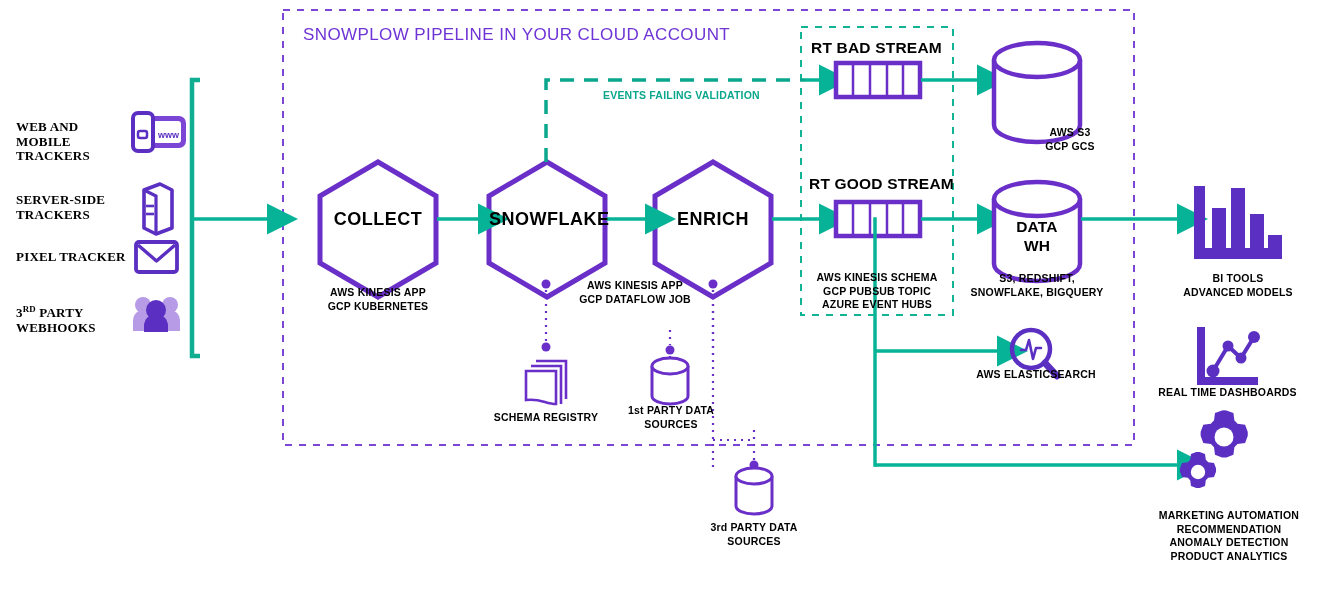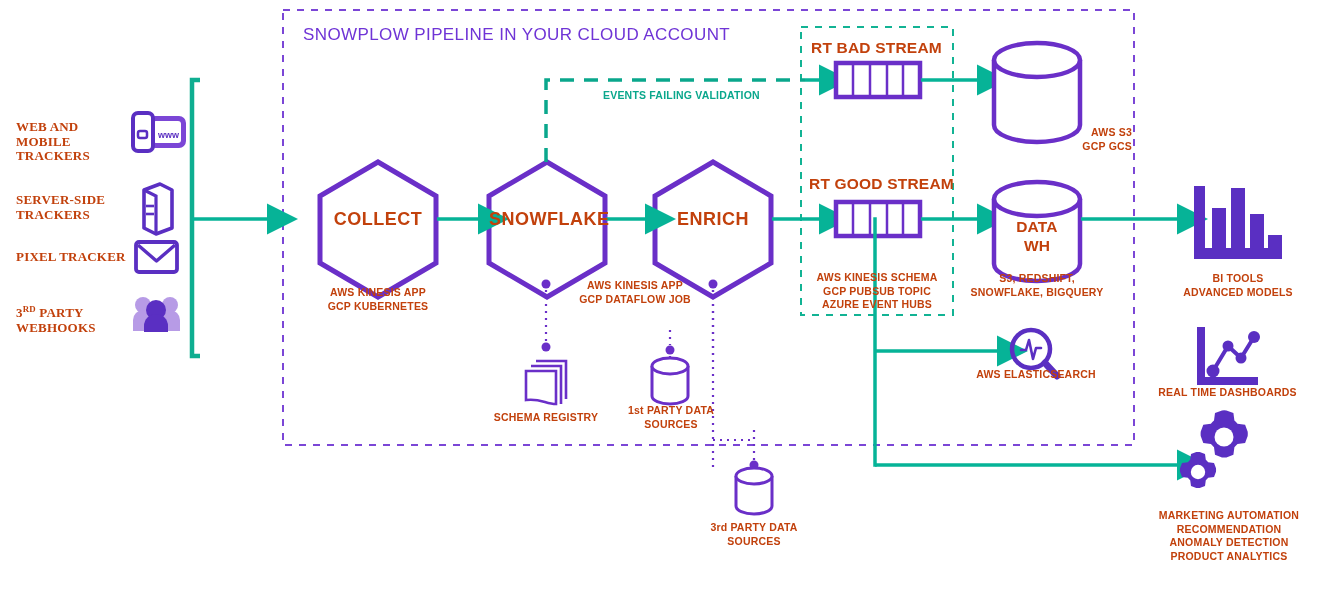--- a/index.html
+++ b/index.html
@@ -4,21 +4,21 @@
 <title>Snowplow Pipeline Diagram</title>
 <style>
   html,body{margin:0;padding:0;background:#ffffff;}
   body{
     font-family:"Liberation Sans", sans-serif;
     width:1317px;height:592px;position:relative;overflow:hidden;
     -webkit-font-smoothing:antialiased;
   }
   #stage{position:absolute;left:0;top:0;width:1317px;height:592px;}
   svg.layer{position:absolute;left:0;top:0;width:1317px;height:592px;overflow:visible;}
-  .txt{position:absolute;color:#c2410c;font-weight:bold;letter-spacing:.2px;}
+  .txt{position:absolute;color:#000000;font-weight:bold;letter-spacing:.2px;}
   .lbl-src{font-size:13px;line-height:14.5px;text-transform:uppercase;font-family:Liberation Serif, serif;}
   .lbl-small{font-size:10.5px;line-height:13.5px;text-align:center;}
   .lbl-sub{font-size:10.5px;line-height:13.5px;text-align:center;}
   .hex-label{font-size:18px;letter-spacing:.5px;}
   .cyl-label{font-size:15.5px;line-height:19px;text-align:center;}
   .stream-title{font-size:15.5px;letter-spacing:.2px;}
   .pipeline-title{font-size:17px;color:#6f34d6;letter-spacing:.4px;font-weight:normal;}
   .teal-note{font-size:10.5px;color:#0aa78c;font-weight:bold;letter-spacing:.2px;}
   sup{font-size:.68em;vertical-align:super;}
 </style>
@@ -225,21 +225,21 @@
 
   <div class="txt stream-title" style="left:811px;top:39px;width:150px;">RT BAD STREAM</div>
   <div class="txt stream-title" style="left:809px;top:175px;width:150px;">RT GOOD STREAM</div>
 
   <div class="txt lbl-sub" style="left:806px;top:271px;width:142px;">
     <span>AWS KINESIS SCHEMA</span><br>
     <span>GCP PUBSUB TOPIC</span><br>
     <span>AZURE EVENT HUBS</span>
   </div>
 
-  <div class="txt lbl-sub" style="left:975px;top:126px;width:124px;text-align:right;padding-left:33px;">
+  <div class="txt lbl-sub" style="left:975px;top:126px;width:124px;text-align:center;padding-left:33px;">
     <span>AWS S3</span><br>
     <span>GCP GCS</span>
   </div>
 
   <div class="txt cyl-label" style="left:994px;top:217px;width:86px;">
     <span>DATA</span><br>
     <span>WH</span>
   </div>
   <div class="txt lbl-sub" style="left:962px;top:272px;width:150px;">
     <span>S3, REDSHIFT,</span><br>

